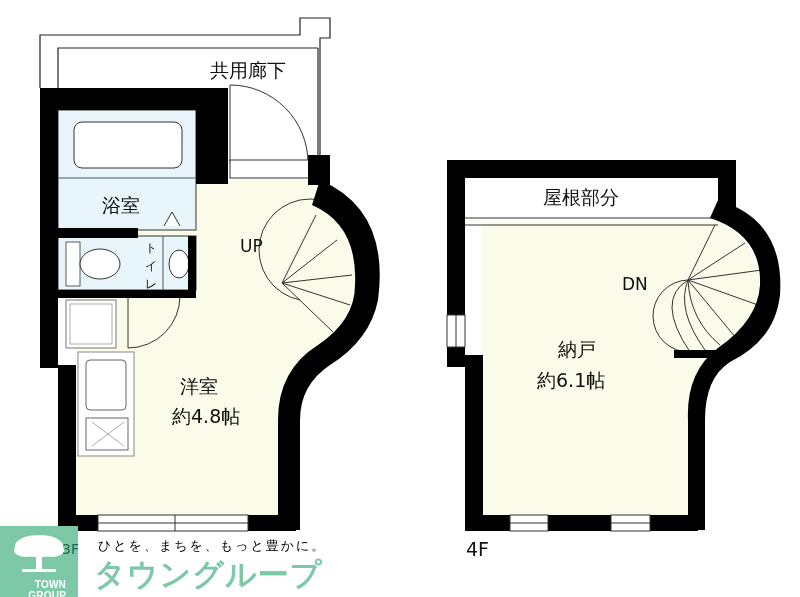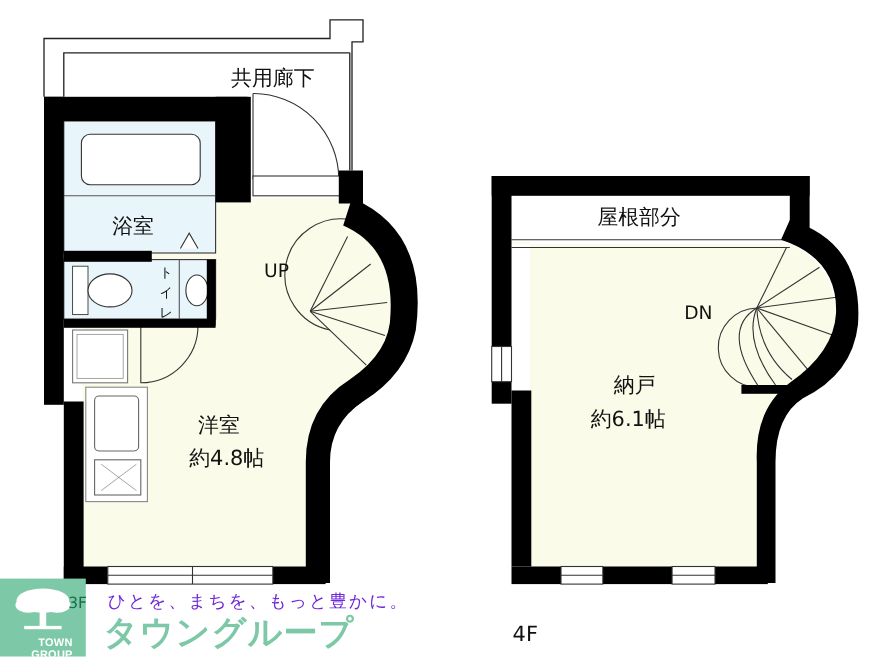--- a/index.html
+++ b/index.html
@@ -1,24 +1,24 @@
 <!DOCTYPE html>
 <html><head>
 <meta charset="utf-8">
 <style>
   html, body { margin:0; padding:0; background:#ffffff; }
   body { width:800px; height:597px; position:relative; overflow:hidden; font-family:"DejaVu Sans", sans-serif; }
   #plan { position:absolute; left:0; top:0; width:800px; height:597px; }
   .lbl { font-family:"DejaVu Sans", sans-serif; fill:#111; }
   .logo-box { position:absolute; left:0; top:526px; width:78px; height:71px; background:#7dc9a7; }
   .logo-text { position:absolute; left:0; top:579px; width:66px; text-align:right; color:#fff; font-family:"Liberation Sans", sans-serif; font-size:10px; font-weight:bold; letter-spacing:0.2px; }
-  .tagline { position:absolute; left:98px; top:537px; color:#6d28d9; font-family:"DejaVu Sans", sans-serif; font-size:16px; letter-spacing:2px; }
+  .tagline { position:absolute; left:98px; top:537px; color:#000000; font-family:"DejaVu Sans", sans-serif; font-size:13px; letter-spacing:2px; }
   .brand { position:absolute; left:94px; top:554px; color:#7dc9a7; font-family:"DejaVu Sans", sans-serif; font-size:31px; letter-spacing:1px;font-weight:bold; }
   .floor-3f { position:absolute; left:62px; top:541px; font-family:"DejaVu Sans", sans-serif; font-size:14px; color:#1d6b4a; }
-  .floor-4f { position:absolute; left:466px; top:538px; font-family:"DejaVu Sans", sans-serif; font-size:19px; color:#111;margin-top:28px; }
+  .floor-4f { position:absolute; left:466px; top:538px; font-family:"DejaVu Sans", sans-serif; font-size:19px; color:#111; }
   .tree { position:absolute; left:12px; top:532px; }
 </style>
 </head>
 <body>
 
 <svg id="plan" viewBox="0 0 800 597" xmlns="http://www.w3.org/2000/svg">
 
   <g>
 
     <path d="M40 88 V35 H300 V18 H330 V38 H320 V155" fill="none" stroke="#222" stroke-width="1.2"></path>

